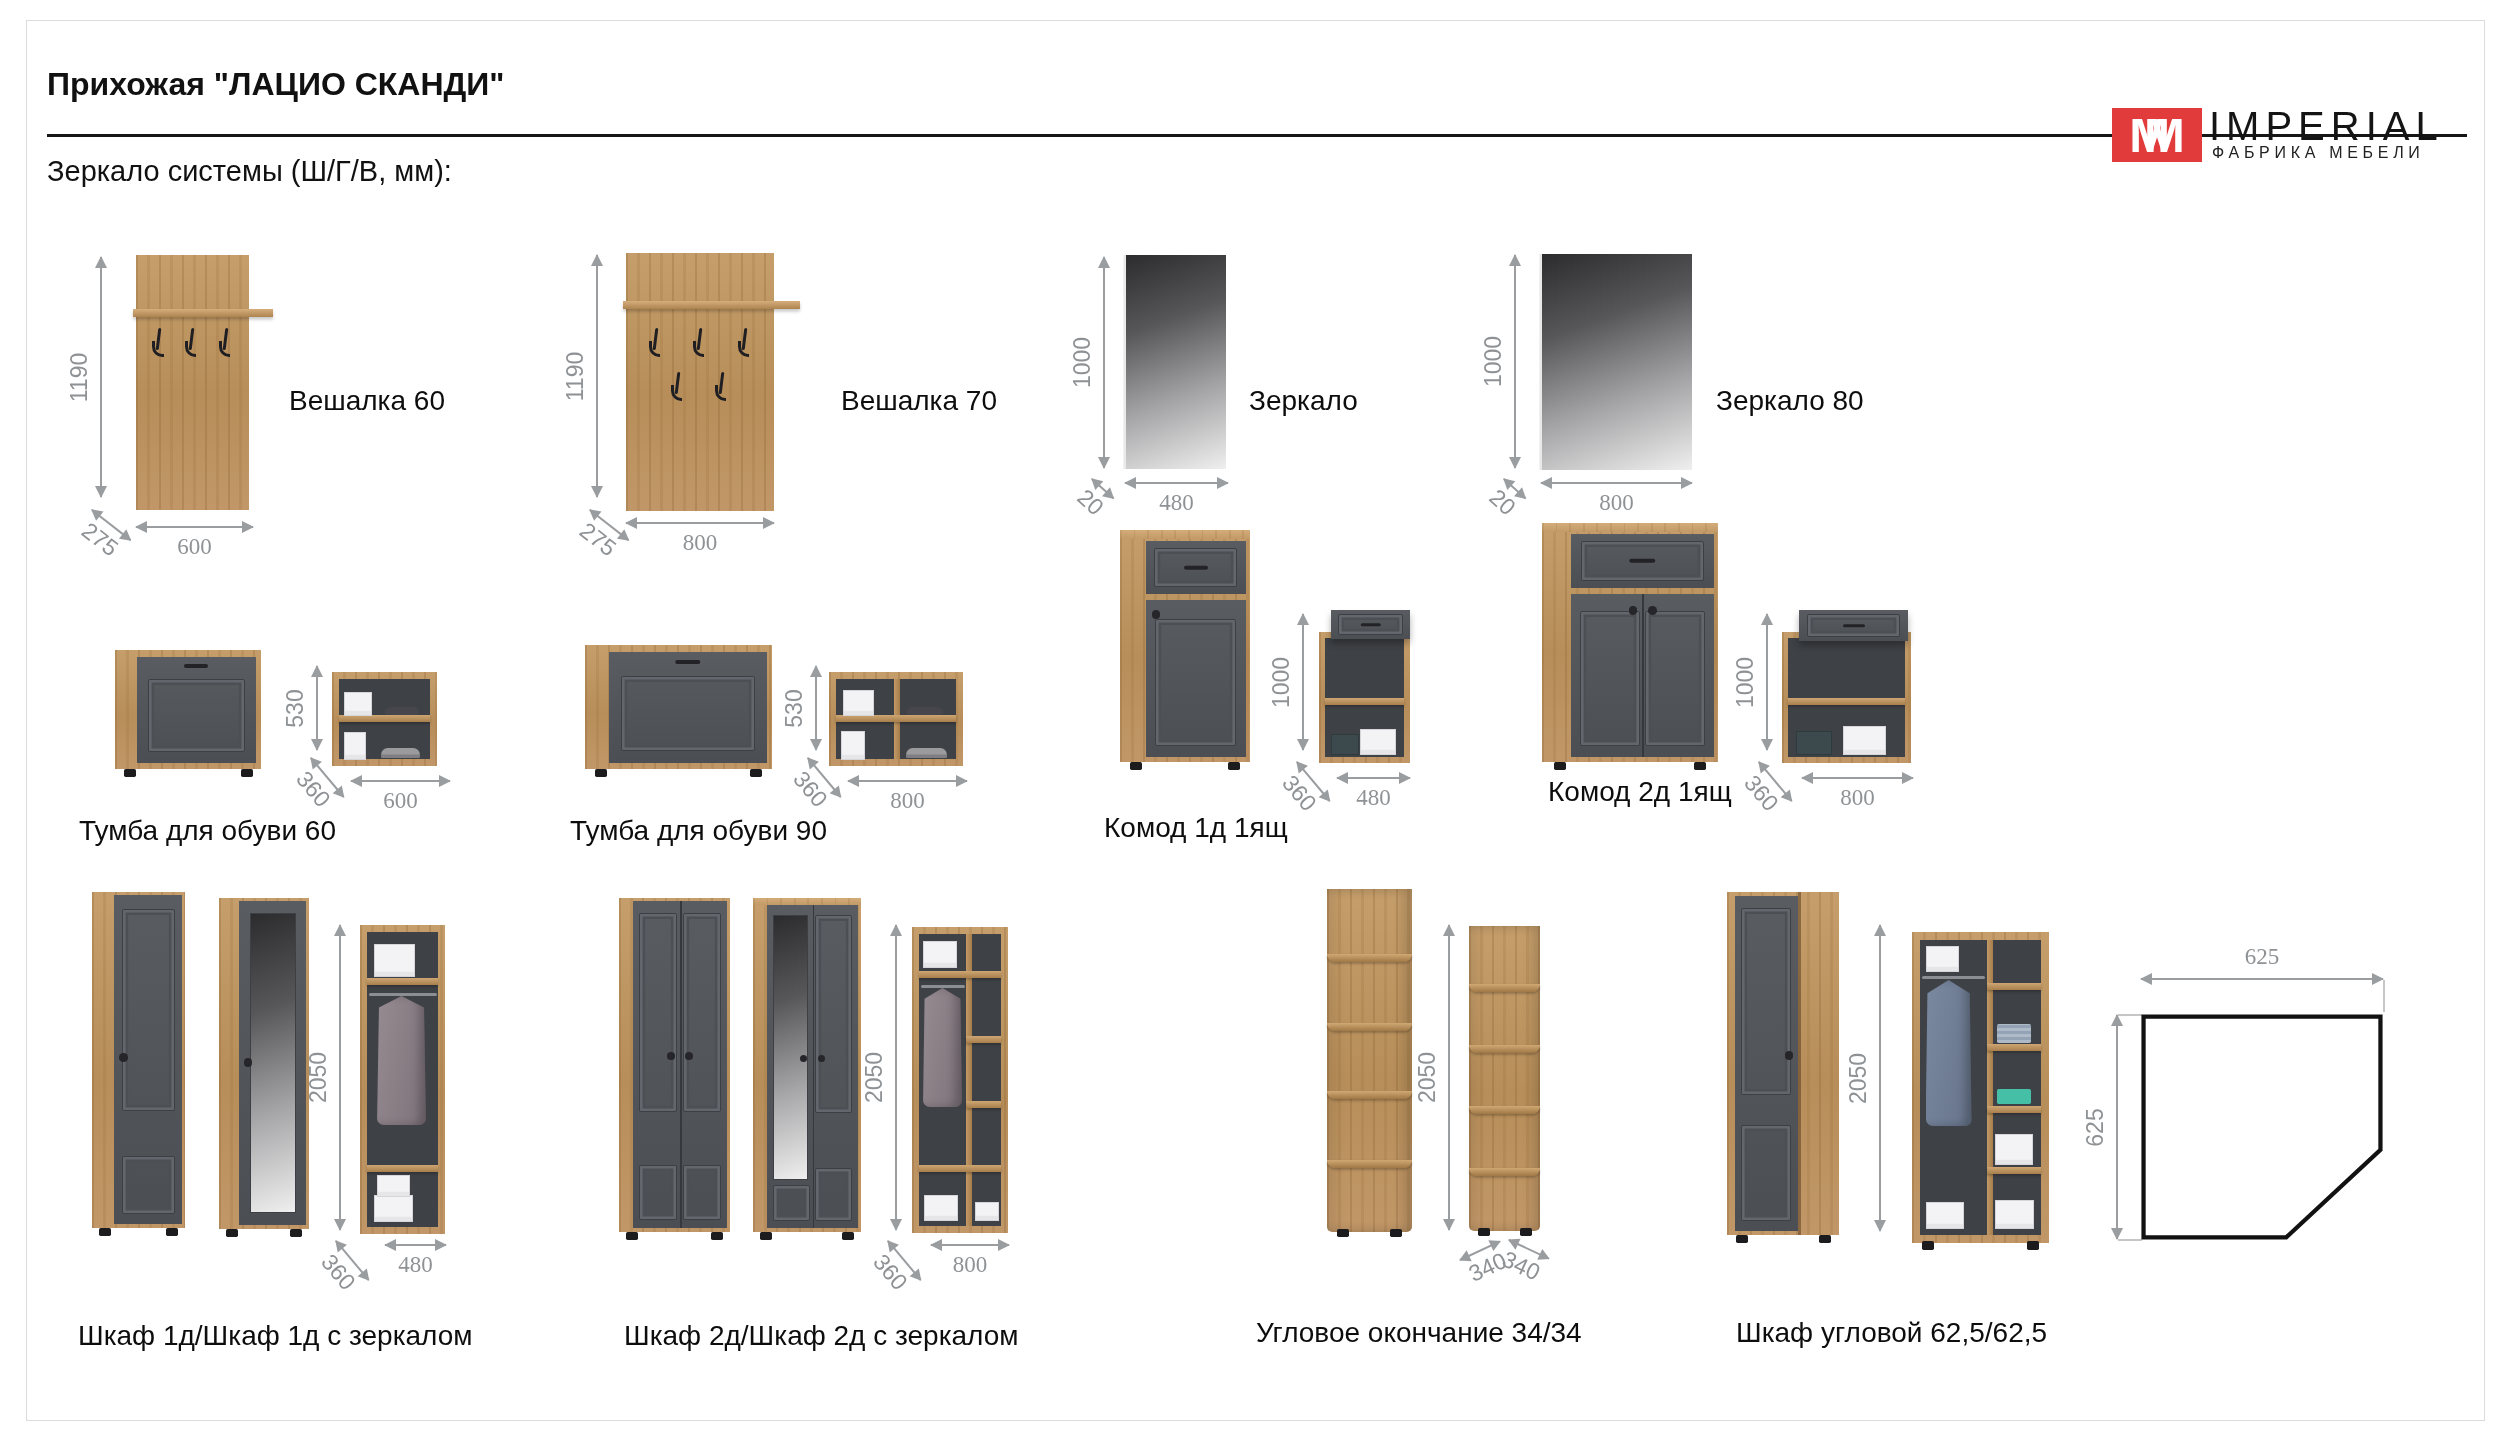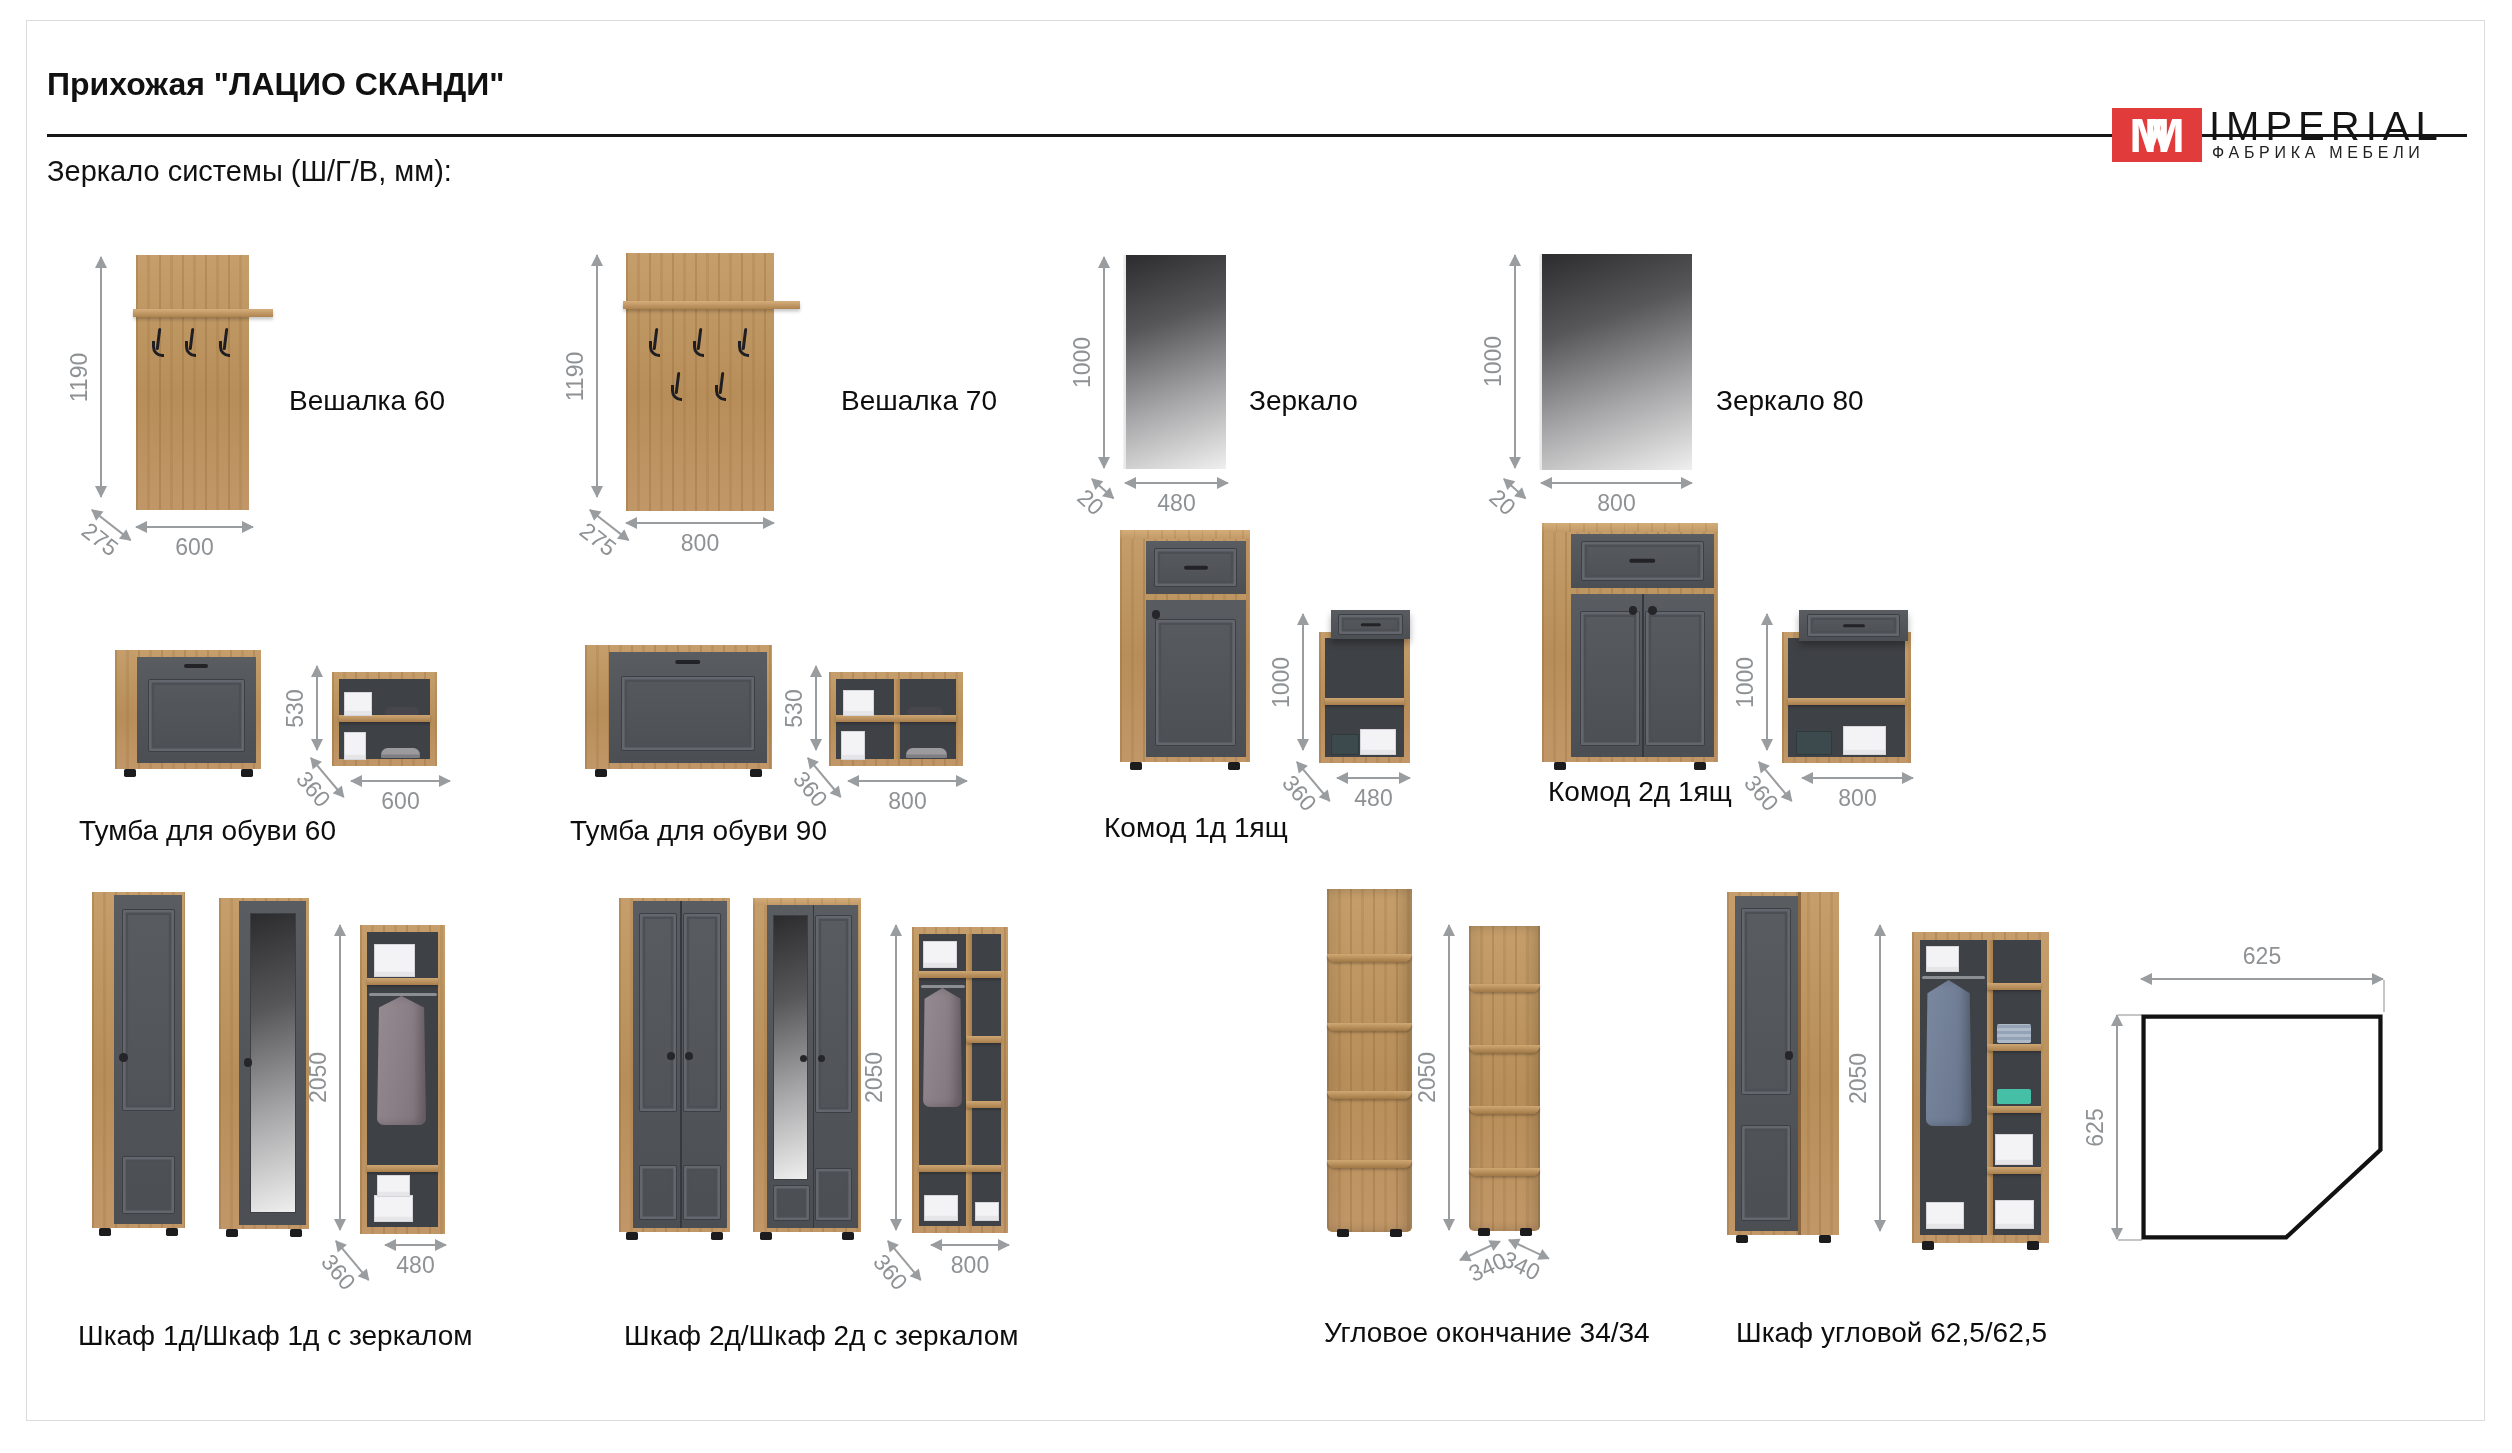--- a/index.html
+++ b/index.html
@@ -22,21 +22,21 @@
   
   .num{font-size:23px;color:#8f9295;white-space:nowrap;}
   .dv{position:absolute;width:1.7px;background:#9a9da0;}
   .dv::before{content:"";position:absolute;top:-0.9px;left:-5.1px;border-left:6px solid transparent;border-right:6px solid transparent;border-bottom:12px solid #9a9da0;}
   .dv::after{content:"";position:absolute;bottom:-0.9px;left:-5.1px;border-left:6px solid transparent;border-right:6px solid transparent;border-top:12px solid #9a9da0;}
   .dv .vl{position:absolute;left:-36px;top:0;bottom:0;width:31px;display:flex;align-items:center;justify-content:center;}
   .dv .vl .num{transform:rotate(-90deg);}
   .dh{position:absolute;height:1.7px;background:#9a9da0;}
   .dh::before{content:"";position:absolute;left:-0.9px;top:-5.1px;border-top:6px solid transparent;border-bottom:6px solid transparent;border-right:12px solid #9a9da0;}
   .dh::after{content:"";position:absolute;right:-0.9px;top:-5.1px;border-top:6px solid transparent;border-bottom:6px solid transparent;border-left:12px solid #9a9da0;}
-  .dh .num{position:absolute;left:50%;top:7.7px;transform:translateX(-50%);}
+  .dh .num{position:absolute;left:50%;top:7.7px;transform:translateX(-50%);font-family:Liberation Serif, serif;}
   .dh.above .num{top:auto;bottom:10.2px;}
   .dd{position:absolute;height:1.7px;background:#9a9da0;transform-origin:left center;}
   .dd::before{content:"";position:absolute;left:-0.9px;top:-5.1px;border-top:6px solid transparent;border-bottom:6px solid transparent;border-right:11px solid #9a9da0;}
   .dd::after{content:"";position:absolute;right:-0.9px;top:-5.1px;border-top:6px solid transparent;border-bottom:6px solid transparent;border-left:11px solid #9a9da0;}
   .dd .num{position:absolute;left:50%;top:6px;transform:translateX(-50%);}
   .ext{position:absolute;background:#c6c6c6;}
   .lbl{position:absolute;font-size:28px;color:#0d0d0d;white-space:nowrap;}
 
   
   .wood{background:
@@ -441,21 +441,21 @@
       <div class="ushelf" style="top:242px"></div>
       <div class="foot" style="left:8.5px;bottom:-5.1px"></div>
       <div class="foot" style="right:8.5px;bottom:-5.1px"></div>
     </div>
     <div class="dd" style="left:1460px;top:1259px;width:44px;transform:rotate(-25deg)">
         <span class="num">340</span>
       </div>
     <div class="dd" style="left:1509px;top:1239px;width:44px;transform:rotate(25deg)">
         <span class="num">340</span>
       </div>
-    <div class="lbl" style="left:1324px;top:1317px">Угловое окончание 34/34</div>
+    <div class="lbl" style="left:1256px;top:1317px">Угловое окончание 34/34</div>
   </div>
 
   <div>
     <div class="abs" style="left:1727px;top:892px;width:112px;height:351px">
       <div class="abs wood" style="left:0;right:0;top:0;bottom:8.5px"></div>
       <div class="abs" style="left:71px;top:0;bottom:8.5px;width:2.6px;background:rgba(70,45,18,.45)"></div>
       <div class="abs gray" style="left:7.7px;top:4.3px;width:63px;bottom:12px">
         <div class="mold" style="left:6.8px;right:6.8px;top:12px;height:185px"></div>
         <div class="mold" style="left:6.8px;right:6.8px;bottom:10.2px;height:94px"></div>
         <div class="knob" style="right:4.3px;top:155px;width:8.5px;height:8.5px"></div>

